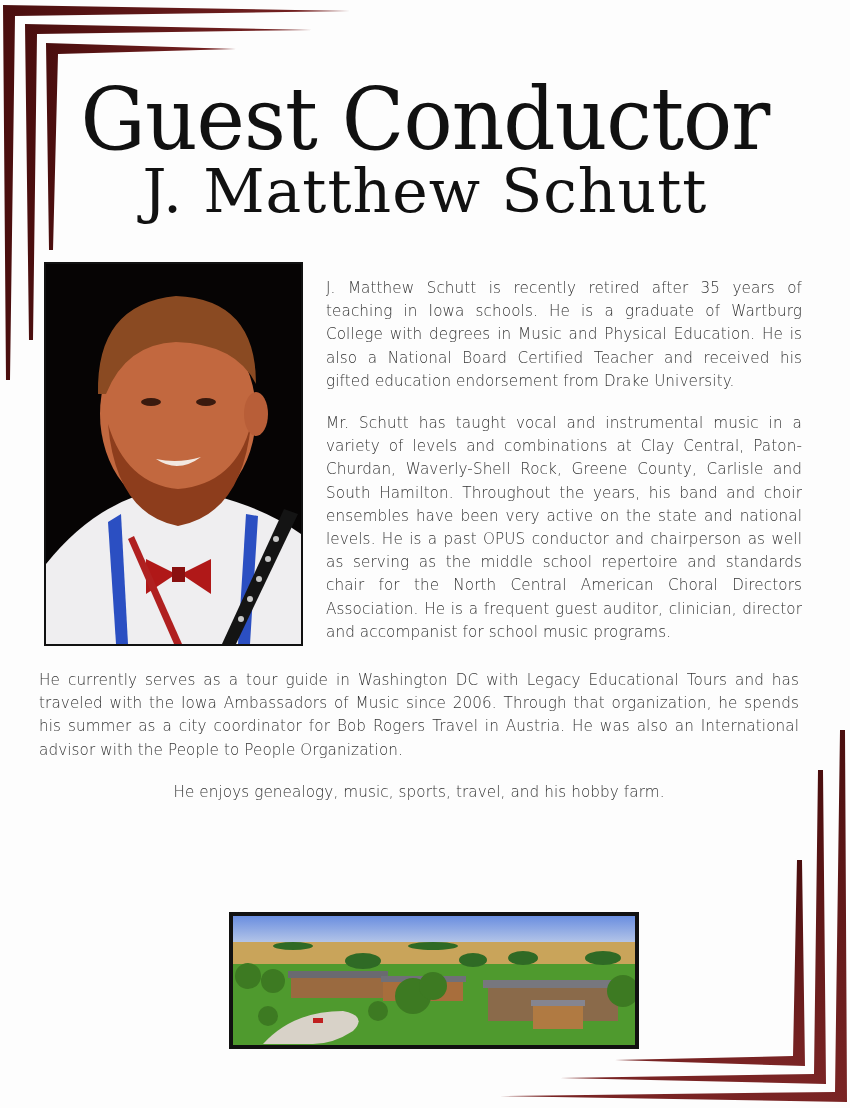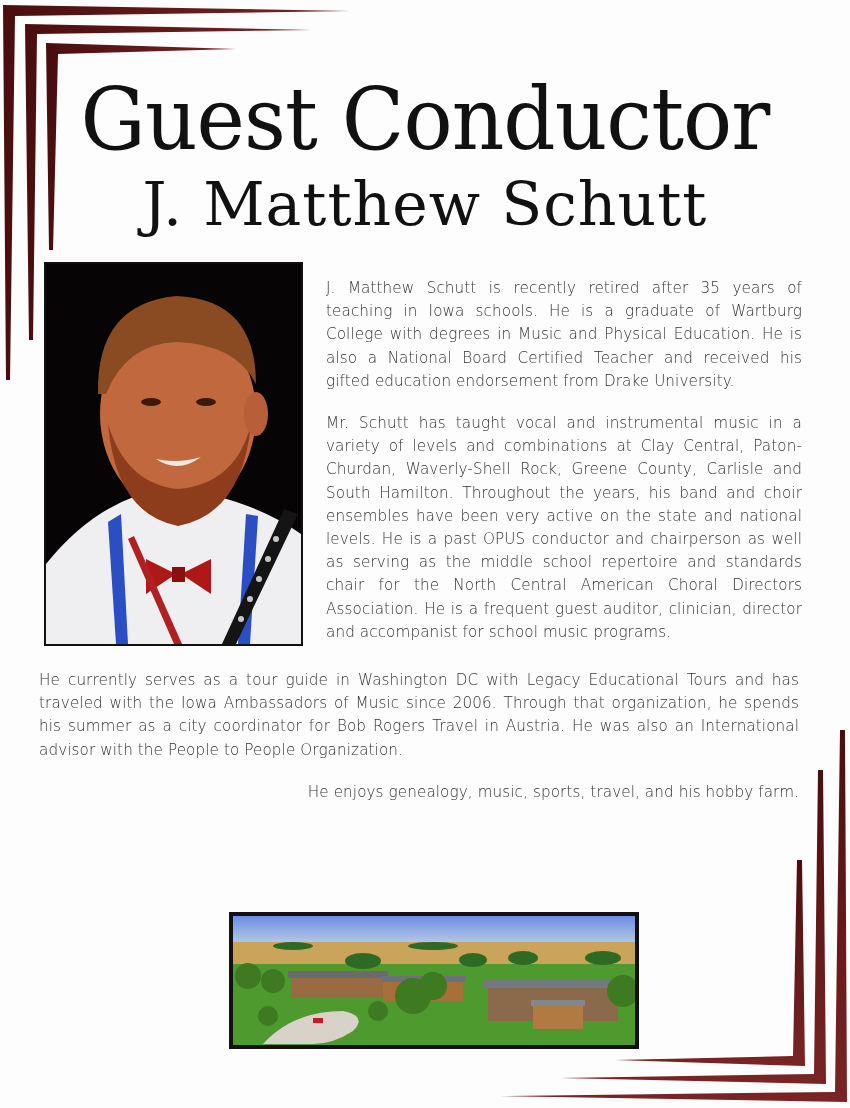--- a/index.html
+++ b/index.html
@@ -7,31 +7,31 @@
     width:850px; height:1108px; position:relative; overflow:hidden;
     background:#fdfdfd;
   }
   .deco { position:absolute; left:0; top:0; width:850px; height:1108px; pointer-events:none; }
   .title {
     position:absolute; left:0; width:850px; text-align:center;
     font-family:"DejaVu Serif","Liberation Serif",serif; color:#111;
     margin:0; font-weight:normal;
   }
   .title.main { top:76px; font-size:86px; letter-spacing:-1px; line-height:1; transform:scaleX(0.95); }
-  .title.sub { top:174px; font-size:60px; line-height:1; letter-spacing:1px; }
+  .title.sub { top:161px; font-size:60px; line-height:1; letter-spacing:1px; }
   .text {
     font-family:"DejaVu Sans","Liberation Sans",sans-serif;
     font-size:15.2px; line-height:23.2px; color:#333; font-weight:300;
     letter-spacing:0.1px; margin:0;
   }
   .col { position:absolute; left:326px; top:261px; width:476px;margin-top:16px; }
   .col p { text-align:justify; margin:0 0 19px 0; }
   .full { position:absolute; left:39px; top:669px; width:772px; }
   .full p { text-align:justify; margin:0 12px 19px 0; }
-  .full p.last { text-align:right; }
+  .full p.last { text-align:center; }
   .photo {
     position:absolute; left:44px; top:262px; width:259px; height:384px;
     border:2px solid #111; box-sizing:border-box; overflow:hidden; background:#060404;
   }
   .campus {
     position:absolute; left:229px; top:912px; width:410px; height:137px;
     border:4px solid #111; box-sizing:border-box; overflow:hidden; background:#7ea0d8;
   }
 </style>
 </head>

